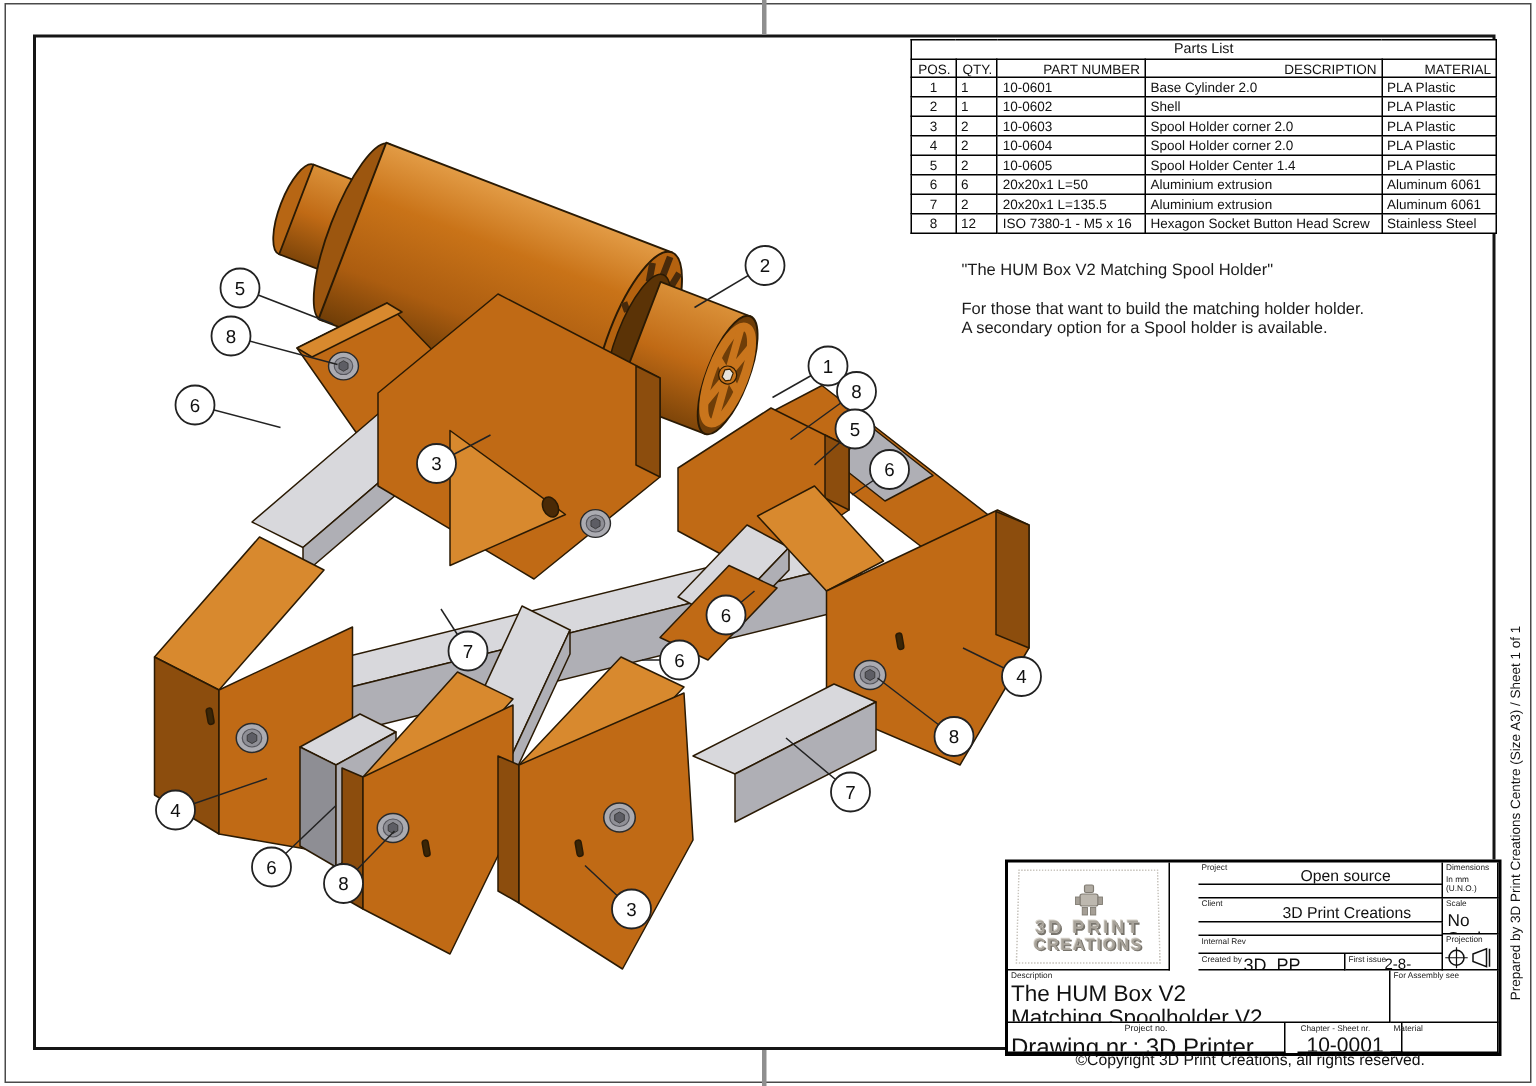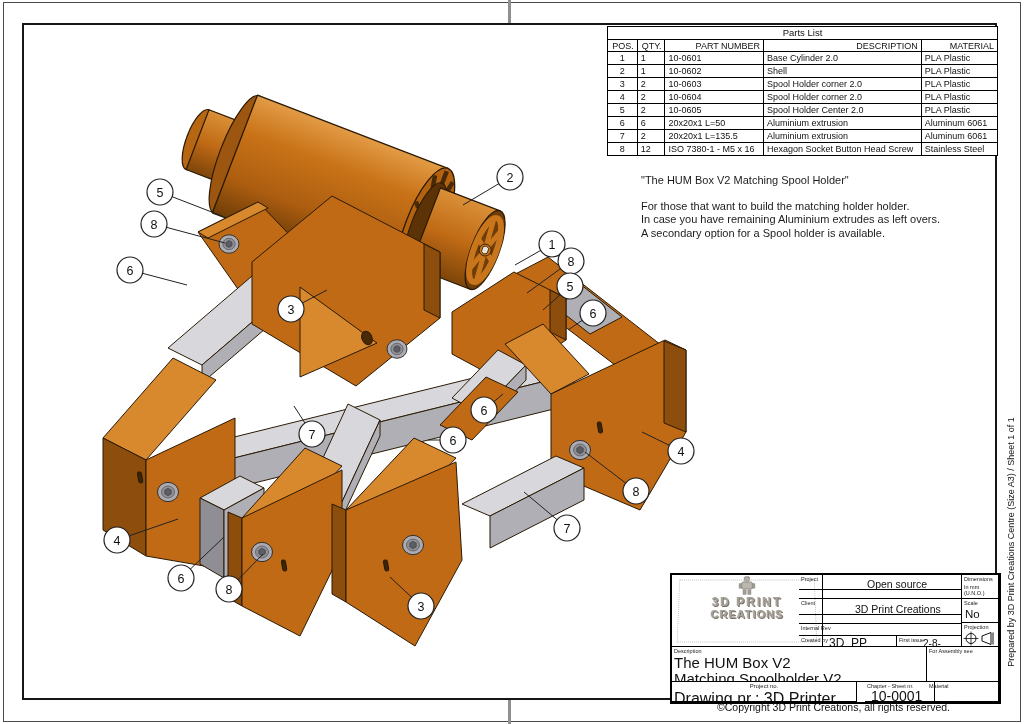--- a/index.html
+++ b/index.html
@@ -49,21 +49,21 @@
   .copyright{position:absolute;left:670px;top:701px;width:327px;text-align:center;font-size:10.5px;color:#111;}
   .side-note{position:absolute;left:838px;top:537px;width:345px;text-align:center;font-size:9px;color:#111;
              transform:rotate(-90deg);white-space:nowrap;}
 
   
   .logo-cell{display:flex;flex-direction:column;align-items:center;justify-content:flex-end;padding-bottom:8px;}
   .logo-frame{position:absolute;left:6px;top:4px;right:6px;bottom:4px;border:1px dotted #c8c4bd;transform:perspective(60px) rotateX(2deg);}
   .logo-text{font-size:12px;font-weight:bold;letter-spacing:2px;color:#a8a39a;
              text-shadow:1px 1px 0 #78746c, -0.5px -0.5px 0 #d8d4cc;line-height:12px;}
   .logo-text.l2{font-size:11px;letter-spacing:1px;}
-  .logo-bot{margin-bottom:18px;text-align:center;}
+  .logo-bot{margin-bottom:2px;text-align:center;}
 </style>
 </head>
 <body>
 
 <div class="page">
   <div class="outer-border"></div>
   <div class="inner-frame"></div>
   <div class="fold-mark fold-top"></div>
   <div class="fold-mark fold-bottom"></div>
 
@@ -306,21 +306,21 @@
           <td>4</td>
           <td>2</td>
           <td>10-0604</td>
           <td>Spool Holder corner 2.0</td>
           <td>PLA Plastic</td>
         </tr>
         <tr>
           <td>5</td>
           <td>2</td>
           <td>10-0605</td>
-          <td>Spool Holder Center 2.0</td>
+          <td>Spool Holder Center 1.4</td>
           <td>PLA Plastic</td>
         </tr>
         <tr>
           <td>6</td>
           <td>6</td>
           <td>20x20x1 L=50</td>
           <td>Aluminium extrusion</td>
           <td>Aluminum 6061</td>
         </tr>
         <tr>
@@ -337,28 +337,27 @@
           <td>Hexagon Socket Button Head Screw</td>
           <td>Stainless Steel</td>
         </tr>
       </tbody>
   </table>
 
   <div class="notes">
     <div class="notes-title">"The HUM Box V2 Matching Spool Holder"</div>
     <div>
         <div>For those that want to build the matching holder holder.</div>
-        <div>In case you have remaining Aluminium extrudes as left overs.</div>
         <div>A secondary option for a Spool holder is available.</div>
       </div>
   </div>
 
   <div class="tblock">
 
-    <div class="cell logo-cell" style="left:0;top:0;width:151px;height:72px;">
+    <div class="cell logo-cell" style="left:0;top:0;width:108px;height:72px;">
       <div class="logo-frame"></div>
       <svg width="26" height="24" viewBox="0 0 26 24">
         <rect x="10" y="2" width="6" height="5" rx="1" fill="#b0aba2" stroke="#817c73" stroke-width="0.8"></rect>
         <rect x="7" y="8" width="12" height="8" rx="1.5" fill="#bdb8af" stroke="#817c73" stroke-width="0.8"></rect>
         <rect x="4" y="10" width="3" height="5" fill="#a59f96" stroke="#817c73" stroke-width="0.6"></rect>
         <rect x="19" y="10" width="3" height="5" fill="#a59f96" stroke="#817c73" stroke-width="0.6"></rect>
         <rect x="8.5" y="17" width="3.5" height="5" fill="#a59f96" stroke="#817c73" stroke-width="0.6"></rect>
         <rect x="14" y="17" width="3.5" height="5" fill="#a59f96" stroke="#817c73" stroke-width="0.6"></rect>
       </svg>
       <div class="logo-text">3D PRINT</div>

